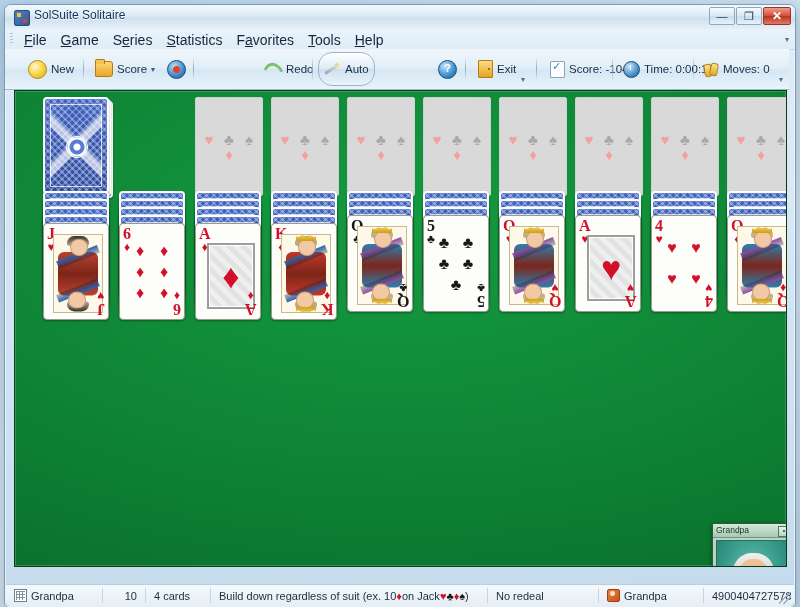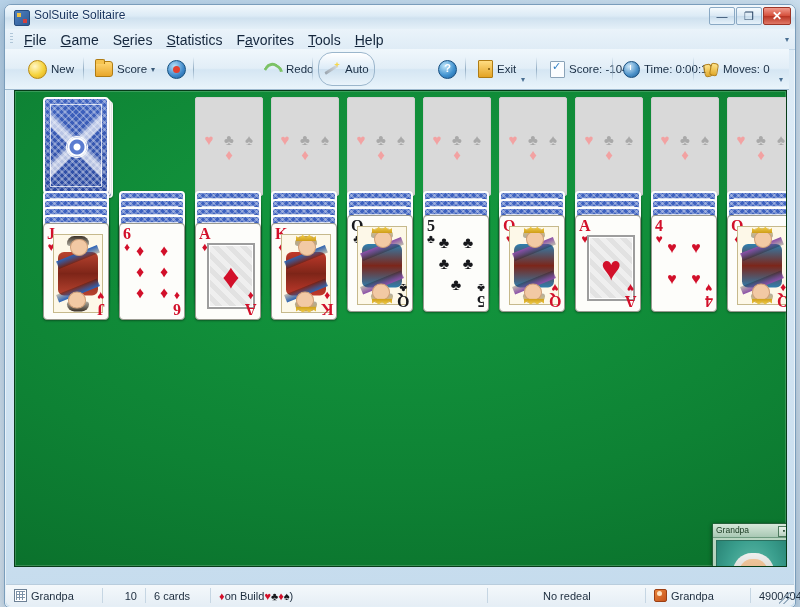--- a/index.html
+++ b/index.html
@@ -705,31 +705,32 @@
       </div>
     </div>
   </div>
 
   <div id="statusbar">
     <div class="sb" style="min-width:80px;">
       <span class="sb-icon ico-tableau"></span>
       <span>Grandpa</span>
     </div>
     <div class="sb" style="min-width:26px;justify-content:flex-end;">10</div>
-    <div class="sb" style="min-width:48px;">6 cards</div>
+    <div class="sb" style="min-width:48px;">4 cards</div>
     <div class="sb" style="min-width:260px;">
+      <span>Build down regardless of suit (ex. 10 </span>
         <span class="suit-r">♦</span>
-        <span> on Build </span>
+        <span> on Jack </span>
         <span class="suit-r">♥</span>
         <span class="suit-b">♣</span>
         <span class="suit-r">♦</span>
         <span class="suit-b">♠</span>
         <span>)</span>
     </div>
-    <div class="sb" style="min-width:94px;margin-left:47px;">No redeal</div>
+    <div class="sb" style="min-width:94px;">No redeal</div>
     <div class="sb" style="min-width:88px;">
       <span class="sb-icon ico-grandpa"></span>
       <span>Grandpa</span>
     </div>
     <div class="sb" style="min-width:110px;">4900404727578</div>
 
     <div id="sb-resize"></div>
   </div>
 
 </div>

